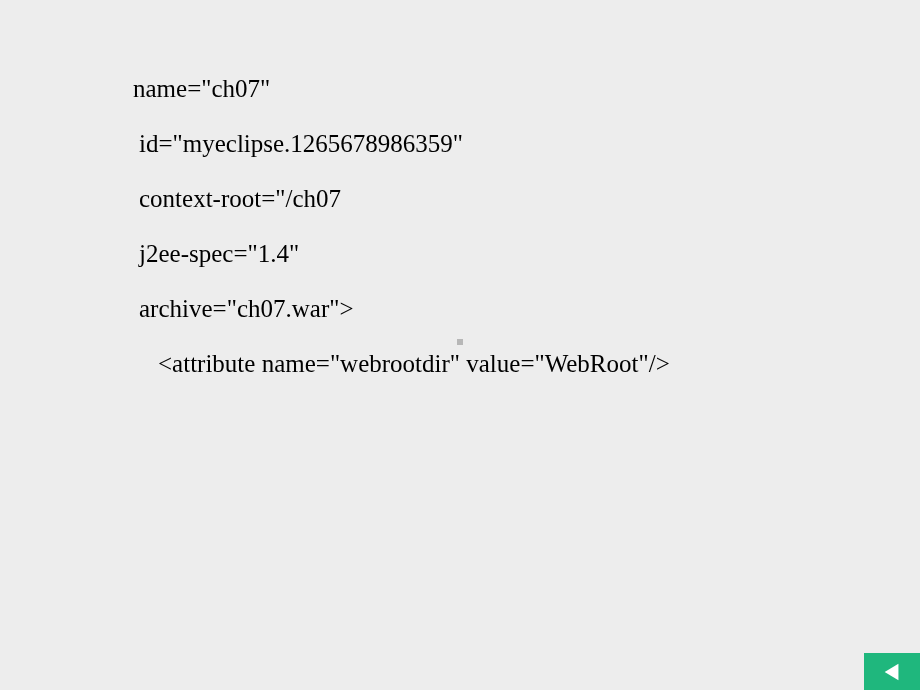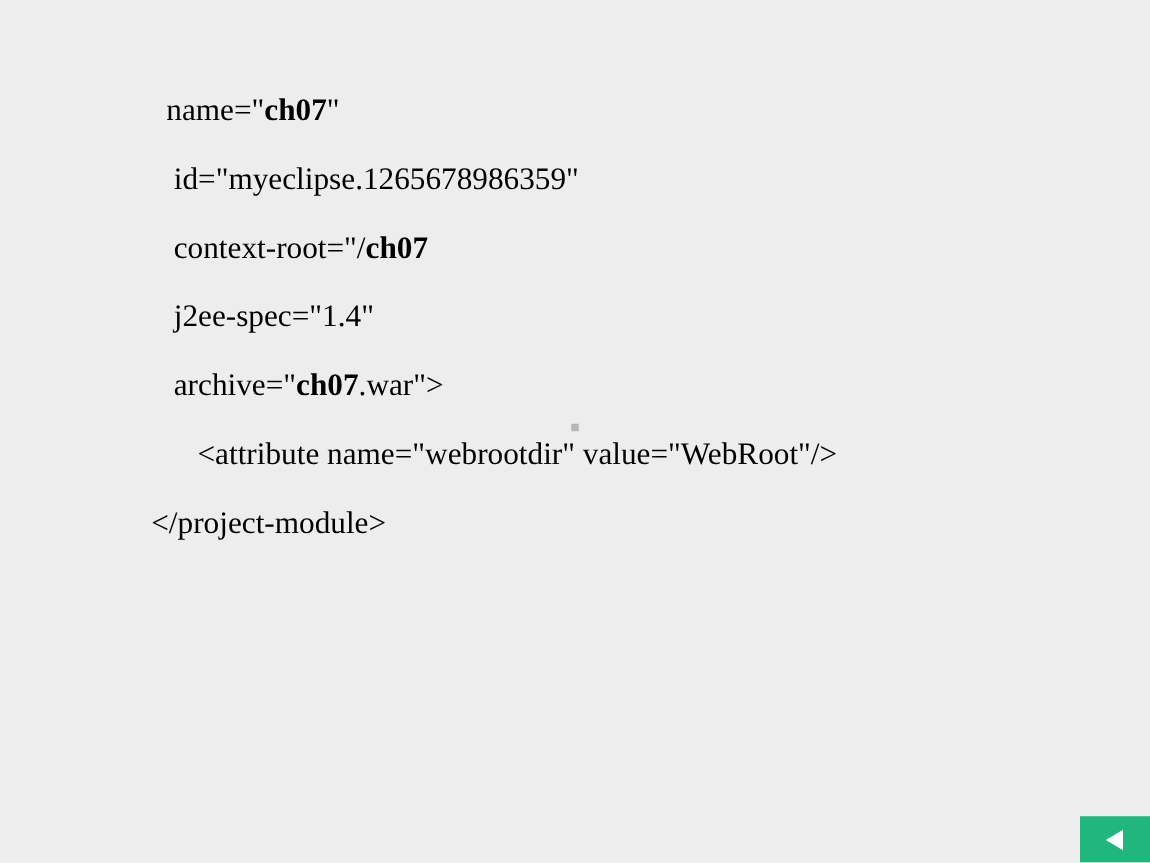--- a/index.html
+++ b/index.html
@@ -31,21 +31,21 @@
     .indent-2 {
       padding-left: 6px;
     }
     .indent-3 {
       padding-left: 25px;
     }
     .indent-0 {
       margin-left: -12px;
     }
     .bold {
-      font-weight: bold;
+      font-weight: normal;
     }
     .small-square {
       position: absolute;
       top: 339px;
       left: 457px;
       width: 6px;
       height: 6px;
       background-color: #b7b7b7;
     }
     .nav-button {
@@ -80,23 +80,20 @@
   </div>
   <div class="line indent-2">
     <span>  j2ee-spec="1.4"</span>
   </div>
   <div class="line indent-2">
     <span>  archive="</span><span class="bold">ch07</span><span>.war"&gt;</span>
   </div>
   <div class="line indent-3">
     <span>    &lt;attribute name="webrootdir" value="WebRoot"/&gt;</span>
   </div>
-  <div class="line indent-0">
-    <span>&lt;/project-module&gt;</span>
-  </div>
 </div>
 
 <div class="small-square"></div>
 
 <div class="nav-button">
   <svg viewBox="0 0 24 24">
     <polygon points="19,3 19,21 4,12" fill="#ffffff"></polygon>
   </svg>
 </div>
 

